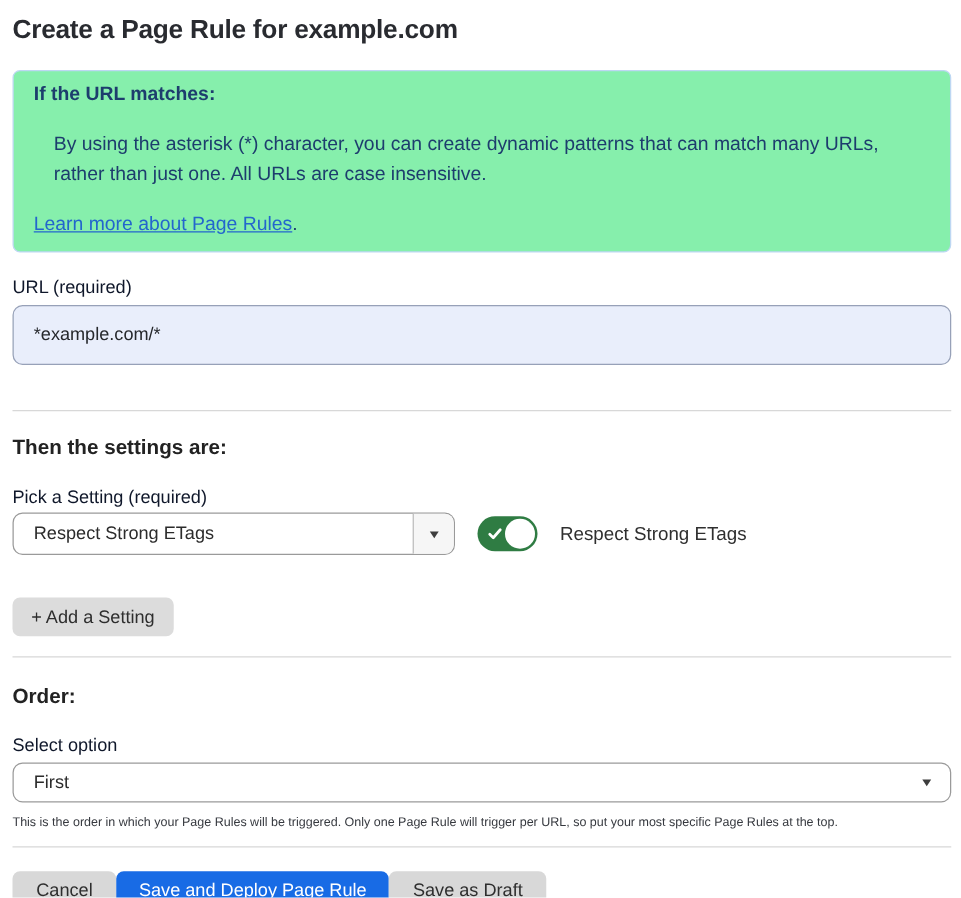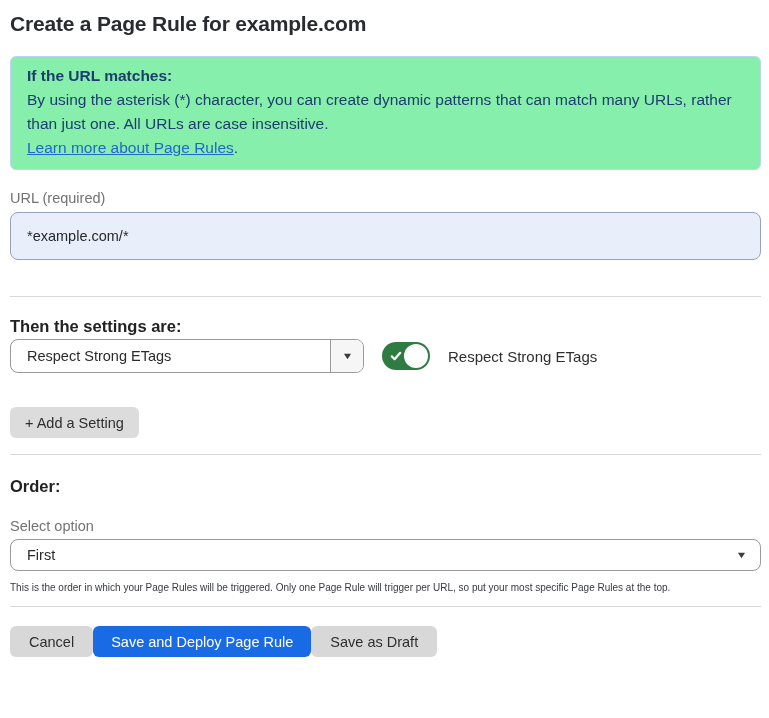--- a/index.html
+++ b/index.html
@@ -21,27 +21,27 @@
     margin-top: 20px;
     background: #86efac;
     border: 1px solid #bdd7f2;
     border-radius: 6px;
     padding: 7px 16px 9px;
     color: #1d3d6d;
     font-size: 15.5px;
     line-height: 24px;
   }
   .info-heading { margin: 0; font-weight: 700; }
-  .info-body { margin: 0; }
+  .info-body { margin: 16px; }
   .info-link-line { margin: 0; }
   .info-link { color: #2366cd; text-decoration: underline; cursor: pointer; }
 
   .field-label {
     display: block; margin-top: 19px;
-    font-size: 14.5px; line-height: 18px; color: #737373;
+    font-size: 14.5px; line-height: 18px; color: #0f172a;
   }
   .url-input {
     display: block; margin-top: 5px; width: 100%; height: 48px;
     background: #e9eefb; border: 1px solid #97a1b8; border-radius: 8px;
     padding: 0 16px; font-size: 14.5px; color: #26282c;
     font-family: inherit; outline: none;
   }
 
   .divider { height: 1px; background: #d8d8d8; }
   .d1 { margin-top: 36px; }
@@ -124,20 +124,21 @@
     <p class="info-link-line"><a class="info-link" href="#">Learn more about Page Rules</a><span>.</span></p>
   </div>
 
   <label class="field-label">URL (required)</label>
   <input class="url-input" type="text" value="*example.com/*" style="">
 
   <div class="divider d1"></div>
 
   <h2 class="section-heading settings-heading">Then the settings are:</h2>
 
+  <label class="field-label pick-label">Pick a Setting (required)</label>
 
   <div class="setting-row">
     <div class="select-box setting-select">
       <span class="select-value">Respect Strong ETags</span>
       <span class="select-arrow-section">
         <span class="arrow">▼</span>
       </span>
     </div>
 
     <div class="toggle" role="switch" aria-checked="true">

